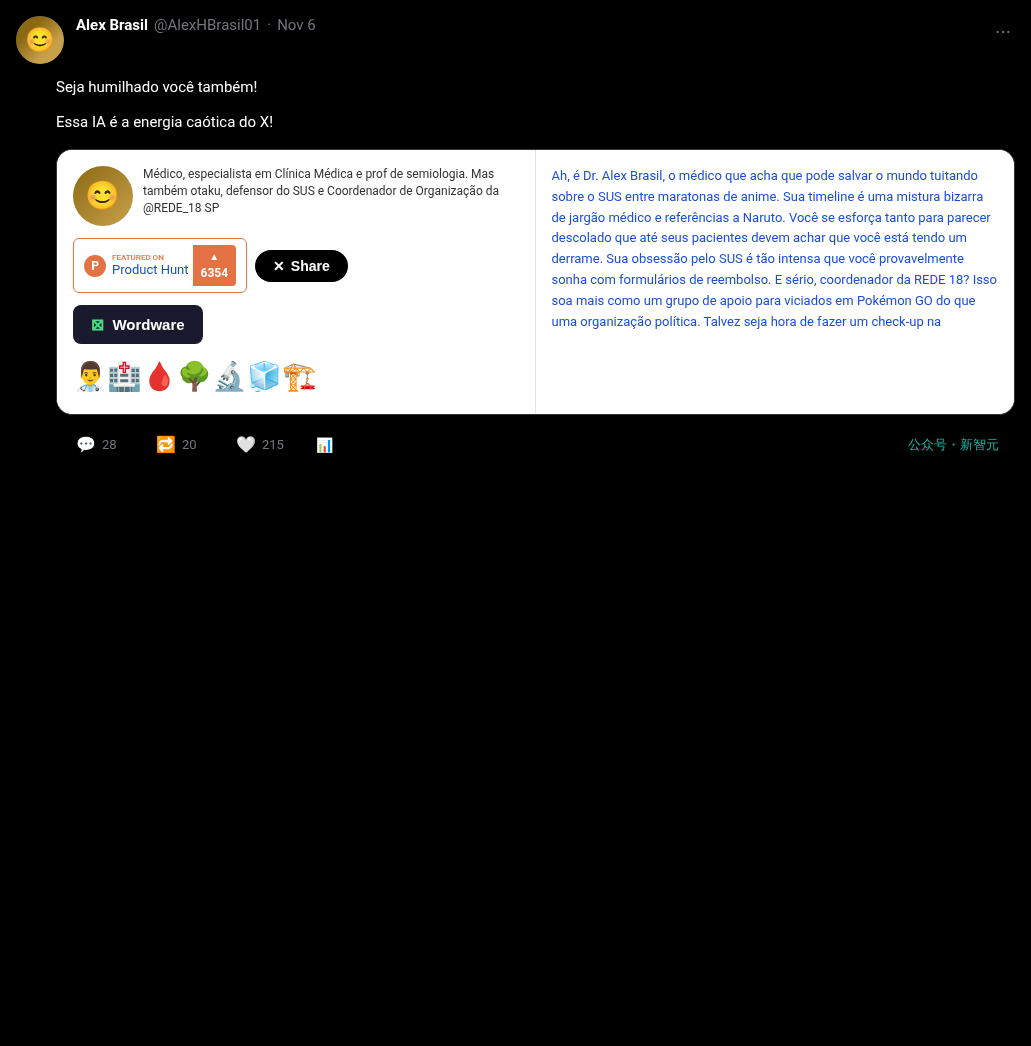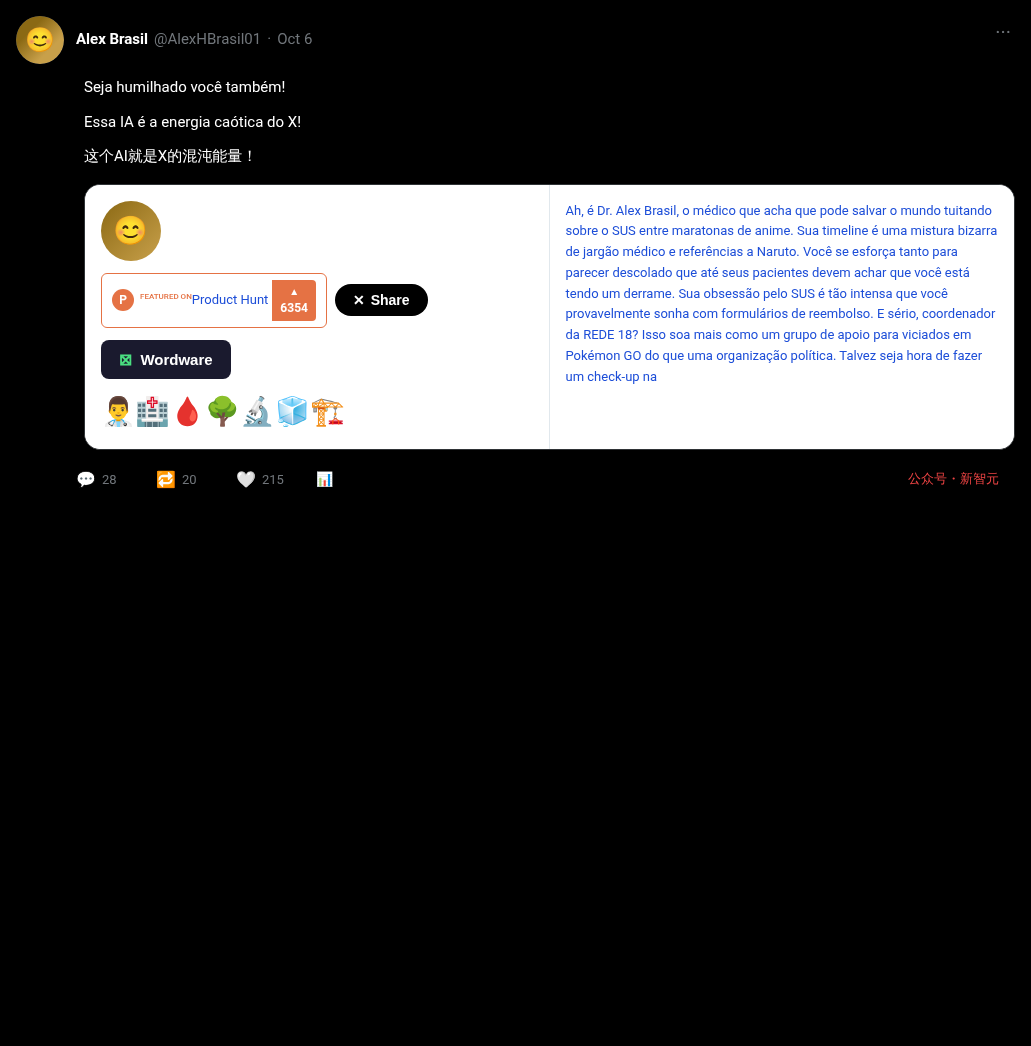--- a/index.html
+++ b/index.html
@@ -40,21 +40,21 @@
       background: linear-gradient(135deg, #8B6914 30%, #c8a04a 70%);
       display: flex;
       align-items: center;
       justify-content: center;
       font-size: 24px;
       border-radius: 50%;
     }
 
     .tweet-meta {
       display: flex;
-      align-items: flex-end;
+      align-items: flex-start;
       gap: 6px;
       flex: 1;
     }
 
     .author-name {
       font-weight: 700;
       font-size: 15px;
       color: #fff;
     }
 
@@ -75,21 +75,21 @@
 
     .more-options {
       margin-left: auto;
       color: #71767b;
       font-size: 20px;
       cursor: pointer;
       padding: 4px;
     }
 
     .tweet-content {
-      margin-left: 68px;
+      margin-left: 40px;
       font-size: 15px;
       line-height: 1.5;
     }
 
     .tweet-text {
       margin-bottom: 12px;
       color: #fff;
     }
 
     .tweet-text p {
@@ -175,21 +175,21 @@
       display: flex;
       align-items: center;
       justify-content: center;
       color: #fff;
       font-size: 12px;
       font-weight: bold;
     }
 
     .ph-featured-text {
       display: flex;
-      flex-direction: row;
+      flex-direction: column;
       line-height: 1.1;
     }
 
     .ph-featured-label {
       font-size: 8px;
       text-transform: uppercase;
       color: #e57244;
       font-weight: 500;
     }
 
@@ -299,21 +299,21 @@
 
     .action-icon {
       font-size: 16px;
     }
 
     .watermark {
       display: flex;
       align-items: flex-start;
       gap: 6px;
       margin-left: auto;
-      color: #ef4444;
+      color: #14b8a6;
       font-size: 13px;
       padding-right: 16px;
     }
 
     .bars-icon {
       font-size: 14px;
     }
 
     
     .card-buttons-row {
@@ -329,39 +329,39 @@
 
   <div class="tweet-header">
     <div class="avatar">
       <div class="avatar-img">😊</div>
     </div>
     <div style="flex:1;">
       <div class="tweet-meta">
         <span class="author-name">Alex Brasil</span>
         <span class="author-handle">@AlexHBrasil01</span>
         <span class="tweet-dot">·</span>
-        <span class="tweet-date">Oct 6</span>
+        <span class="tweet-date">Nov 6</span>
         <span class="more-options" style="margin-left:auto;">···</span>
       </div>
     </div>
   </div>
 
   <div class="tweet-content">
     <div class="tweet-text">
       <p>Seja humilhado você também!</p>
       <p>Essa IA é a energia caótica do X!</p>
-      <p>这个AI就是X的混沌能量！</p>
     </div>
 
     <div class="embedded-card">
 
       <div class="card-left">
 
         <div class="card-profile-row">
           <div class="card-avatar">😊</div>
+          <div class="card-profile-text">Médico, especialista em Clínica Médica e prof de semiologia. Mas também otaku, defensor do SUS e Coordenador de Organização da @REDE_18 SP</div>
         </div>
 
         <div class="card-buttons-row">
 
           <div class="ph-button">
             <div class="ph-logo">P</div>
             <div class="ph-featured-text">
               <span class="ph-featured-label">FEATURED ON</span>
               <span class="ph-product-name">Product Hunt</span>
             </div>

